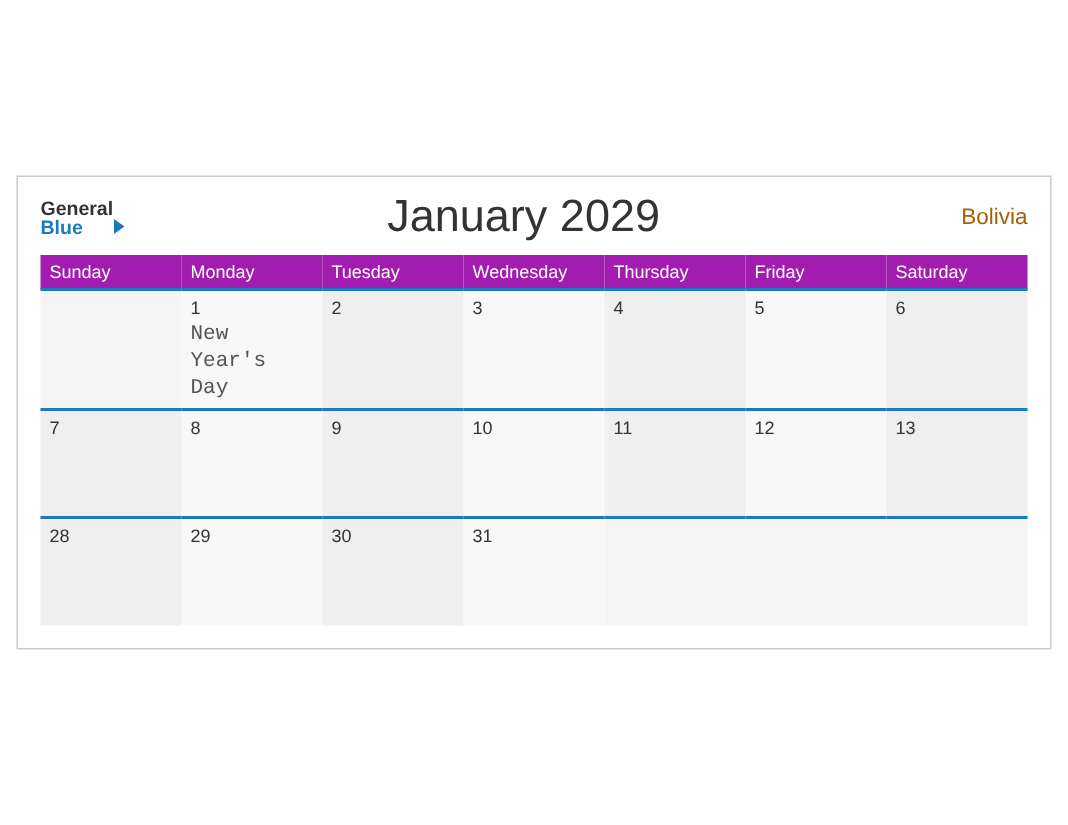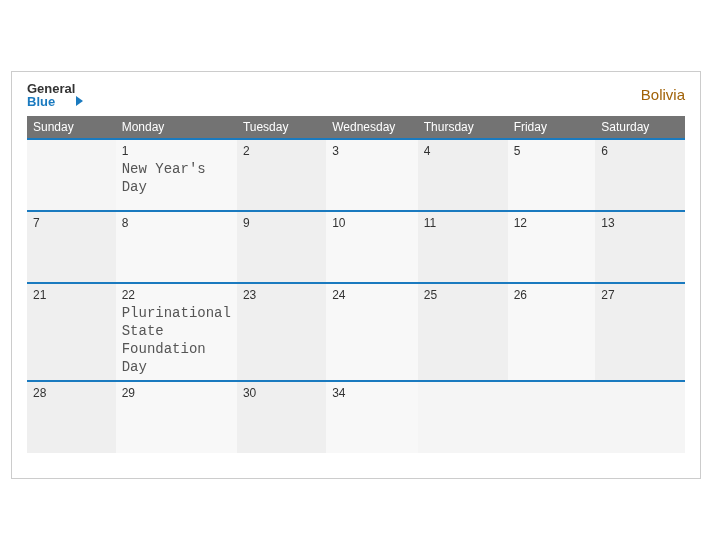--- a/index.html
+++ b/index.html
@@ -9,21 +9,21 @@
       width: 712px;
       height: 550px;
       display: flex;
       align-items: center;
       justify-content: center;
     }
     .calendar-container {
       width: 690px;
       background: #fff;
       border: 1px solid #ccc;
-      padding: 10px 15px 25px;
+      padding: 10px 15px 15px;
     }
     .calendar-header {
       display: flex;
       align-items: center;
       justify-content: space-between;
       margin-bottom: 8px;
       position: relative;
     }
     .logo-area {
       display: flex;
@@ -65,21 +65,21 @@
       font-size: 15px;
       color: #a16207;
       text-align: right;
       min-width: 70px;
     }
     .calendar-grid {
       width: 100%;
       border-collapse: collapse;
     }
     .calendar-grid th {
-      background-color: #737373;
+      background-color: #a21caf;
       color: #fff;
       text-align: left;
       padding: 4px 6px;
       font-size: 12px;
       font-weight: normal;
       border: none;
     }
     .calendar-grid td {
       vertical-align: top;
       padding: 4px 6px;
@@ -118,20 +118,21 @@
 
 <div class="calendar-container">
   <div class="calendar-header">
     <div class="logo-area">
       <span class="logo-general">General</span>
       <span class="logo-blue">
         <span>Blue</span>
         <span class="logo-triangle"></span>
       </span>
     </div>
+    <h1 class="calendar-title">January 2029</h1>
     <div class="country-label">Bolivia</div>
   </div>
 
   <table class="calendar-grid">
     <thead>
       <tr>
         <th>Sunday</th>
         <th>Monday</th>
         <th>Tuesday</th>
         <th>Wednesday</th>
@@ -181,54 +182,30 @@
           </td>
           <td>
             <span class="day-number">12</span>
           </td>
           <td>
             <span class="day-number">13</span>
           </td>
         </tr>
         <tr>
           <td>
-            <span class="day-number">21</span>
-          </td>
-          <td>
-            <span class="day-number">22</span>
-            <span class="holiday-name">Plurinational State Foundation Day</span>
-          </td>
-          <td>
-            <span class="day-number">23</span>
-          </td>
-          <td>
-            <span class="day-number">24</span>
-          </td>
-          <td>
-            <span class="day-number">25</span>
-          </td>
-          <td>
-            <span class="day-number">26</span>
-          </td>
-          <td>
-            <span class="day-number">27</span>
-          </td>
-        </tr>
-        <tr>
-          <td>
             <span class="day-number">28</span>
           </td>
           <td>
             <span class="day-number">29</span>
           </td>
           <td>
             <span class="day-number">30</span>
           </td>
           <td>
-            <span class="day-number">34</span>
+            <span class="day-number">31</span>
           </td>
           <td class="empty-cell"></td>
           <td class="empty-cell"></td>
           <td class="empty-cell"></td>
         </tr>
       </tbody>
   </table>
 </div>
 
 </body></html>

